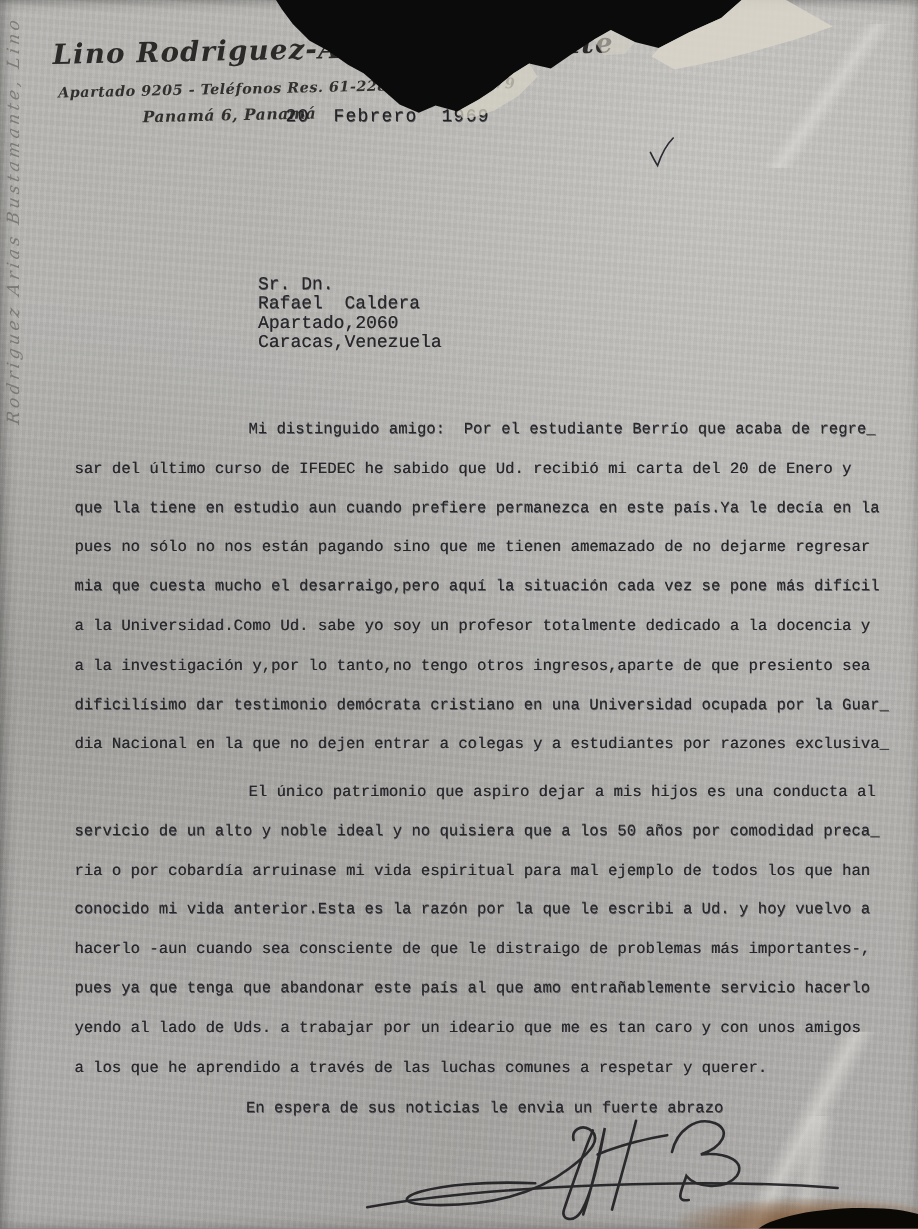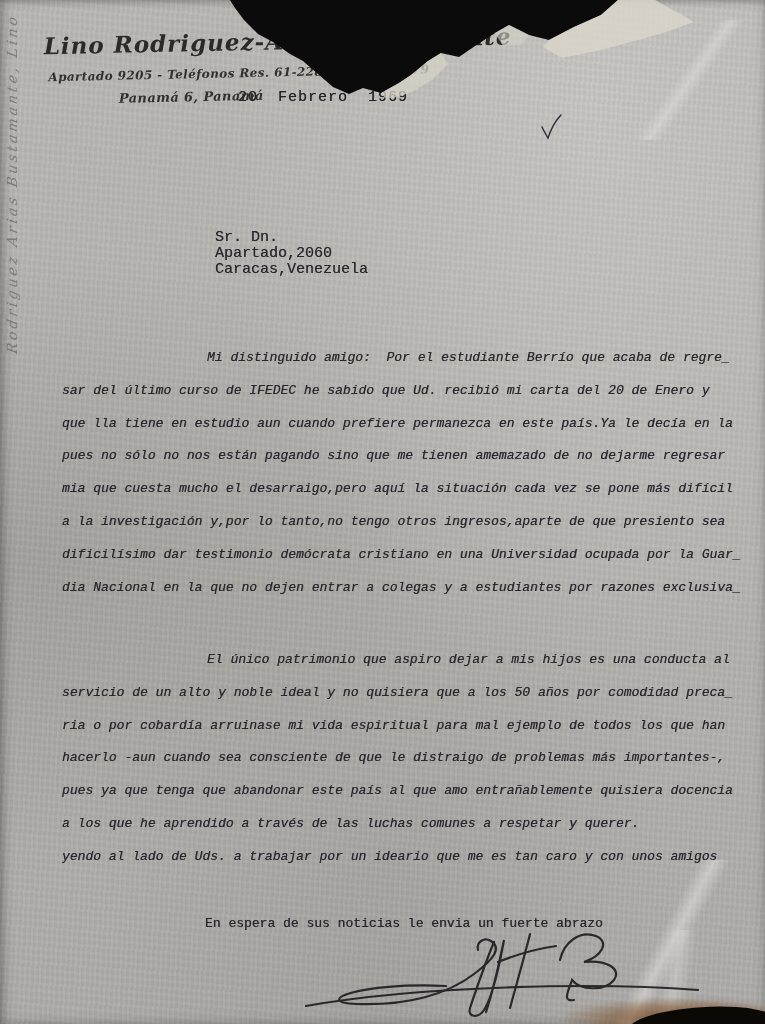--- a/index.html
+++ b/index.html
@@ -54,21 +54,21 @@
   .checkmark{position:absolute;left:538px;top:112px;color:#2b2b33;}
 
   .recipient{position:absolute;left:215px;top:206px;font-size:15px;line-height:16px;
     color:#26262b;text-shadow:.3px .3px .4px rgba(20,20,30,.55);margin-top:24px;}
   .recipient div{white-space:pre;}
 
   .body-block{position:absolute;left:62px;width:700px;font-size:13px;color:#26262b;
     text-shadow:.35px .35px .45px rgba(20,20,30,.55);}
   .para1{top:342px;}
   .para2{top:644px;}
-  .tline{height:32.8px;line-height:32.8px;white-space:pre;font-style:italic;}
+  .tline{height:32.8px;line-height:32.8px;white-space:pre;}
   .tline.indent{padding-left:145px;}
   .closing{position:absolute;left:62px;top:908px;width:700px;height:32.8px;line-height:32.8px;
     padding-left:143px;font-size:13px;color:#26262b;white-space:pre;
     text-shadow:.35px .35px .45px rgba(20,20,30,.55);}
 
   .signature{position:absolute;left:298px;top:924px;}
 
   .burn-glow{position:absolute;left:565px;top:998px;width:210px;height:30px;pointer-events:none;
     background:radial-gradient(ellipse at 55% 70%, rgba(122,74,34,.9) 0%, rgba(122,74,34,.45) 45%, rgba(122,74,34,0) 75%);
     filter:blur(1px);}
@@ -99,43 +99,46 @@
     <polygon points="381,93 399,83 411,75 428,61 441,53 448,64 432,80 412,92 397,97 386,99" fill="#d6d2c6" opacity="0.75"></polygon>
     <polygon points="495,33 509,25 529,35 521,45 503,46" fill="#d4d0c4" opacity="0.6"></polygon>
   </svg>
 
   <svg class="checkmark" width="26" height="30" viewBox="0 0 26 30">
     <path d="M4,15 C6,19 8,23 10,26 C13,17 18,8 23,3" fill="none" stroke="#2b2b33" stroke-width="1.4" stroke-linecap="round"></path>
   </svg>
 
   <div class="recipient">
     <div>Sr. Dn.</div>
+    <div>Rafael  Caldera</div>
     <div>Apartado,2060</div>
     <div>Caracas,Venezuela</div>
   </div>
 
   <div class="body-block para1">
     <div class="tline indent">Mi distinguido amigo:  Por el estudiante Berrío que acaba de regre_</div>
     <div class="tline">sar del último curso de IFEDEC he sabido que Ud. recibió mi carta del 20 de Enero y</div>
     <div class="tline">que lla tiene en estudio aun cuando prefiere permanezca en este país.Ya le decía en la</div>
     <div class="tline">pues no sólo no nos están pagando sino que me tienen amemazado de no dejarme regresar</div>
     <div class="tline">mia que cuesta mucho el desarraigo,pero aquí la situación cada vez se pone más difícil</div>
+    <div class="tline">a la Universidad.Como Ud. sabe yo soy un profesor totalmente dedicado a la docencia y</div>
     <div class="tline">a la investigación y,por lo tanto,no tengo otros ingresos,aparte de que presiento sea</div>
     <div class="tline">dificilísimo dar testimonio demócrata cristiano en una Universidad ocupada por la Guar_</div>
     <div class="tline">dia Nacional en la que no dejen entrar a colegas y a estudiantes por razones exclusiva_</div>
   </div>
 
   <div class="body-block para2">
     <div class="tline indent">El único patrimonio que aspiro dejar a mis hijos es una conducta al</div>
     <div class="tline">servicio de un alto y noble ideal y no quisiera que a los 50 años por comodidad preca_</div>
     <div class="tline">ria o por cobardía arruinase mi vida espiritual para mal ejemplo de todos los que han</div>
+    <div class="tline">conocido mi vida anterior.Esta es la razón por la que le escribi a Ud. y hoy vuelvo a</div>
     <div class="tline">hacerlo -aun cuando sea consciente de que le distraigo de problemas más importantes-,</div>
-    <div class="tline">pues ya que tenga que abandonar este país al que amo entrañablemente quisiera docencia</div>
+    <div class="tline">pues ya que tenga que abandonar este país al que amo entrañablemente servicio hacerlo</div>
+    <div class="tline">yendo al lado de Uds. a trabajar por un ideario que me es tan caro y con unos amigos</div>
     <div class="tline">a los que he aprendido a través de las luchas comunes a respetar y querer.</div>
-    <div class="tline">yendo al lado de Uds. a trabajar por un ideario que me es tan caro y con unos amigos</div>
   </div>
 
   <div class="closing">En espera de sus noticias le envia un fuerte abrazo</div>
 
   <svg class="signature" width="410" height="96" viewBox="0 0 410 96">
     <g fill="none" stroke="#18181c" stroke-width="2.2" stroke-linecap="round" opacity="0.88">
       <path d="M148,62 C60,58 14,78 58,80 C110,82 150,70 176,50 C196,35 204,24 193,17 C186,13 178,18 180,26"></path>
       <path d="M196,18 C186,42 176,72 172,84 C169,93 180,95 186,86 C194,74 202,40 206,16 C200,45 192,76 188,88"></path>
       <path d="M232,10 C226,34 218,62 212,84"></path>
       <path d="M200,38 C220,30 244,24 258,22"></path>

